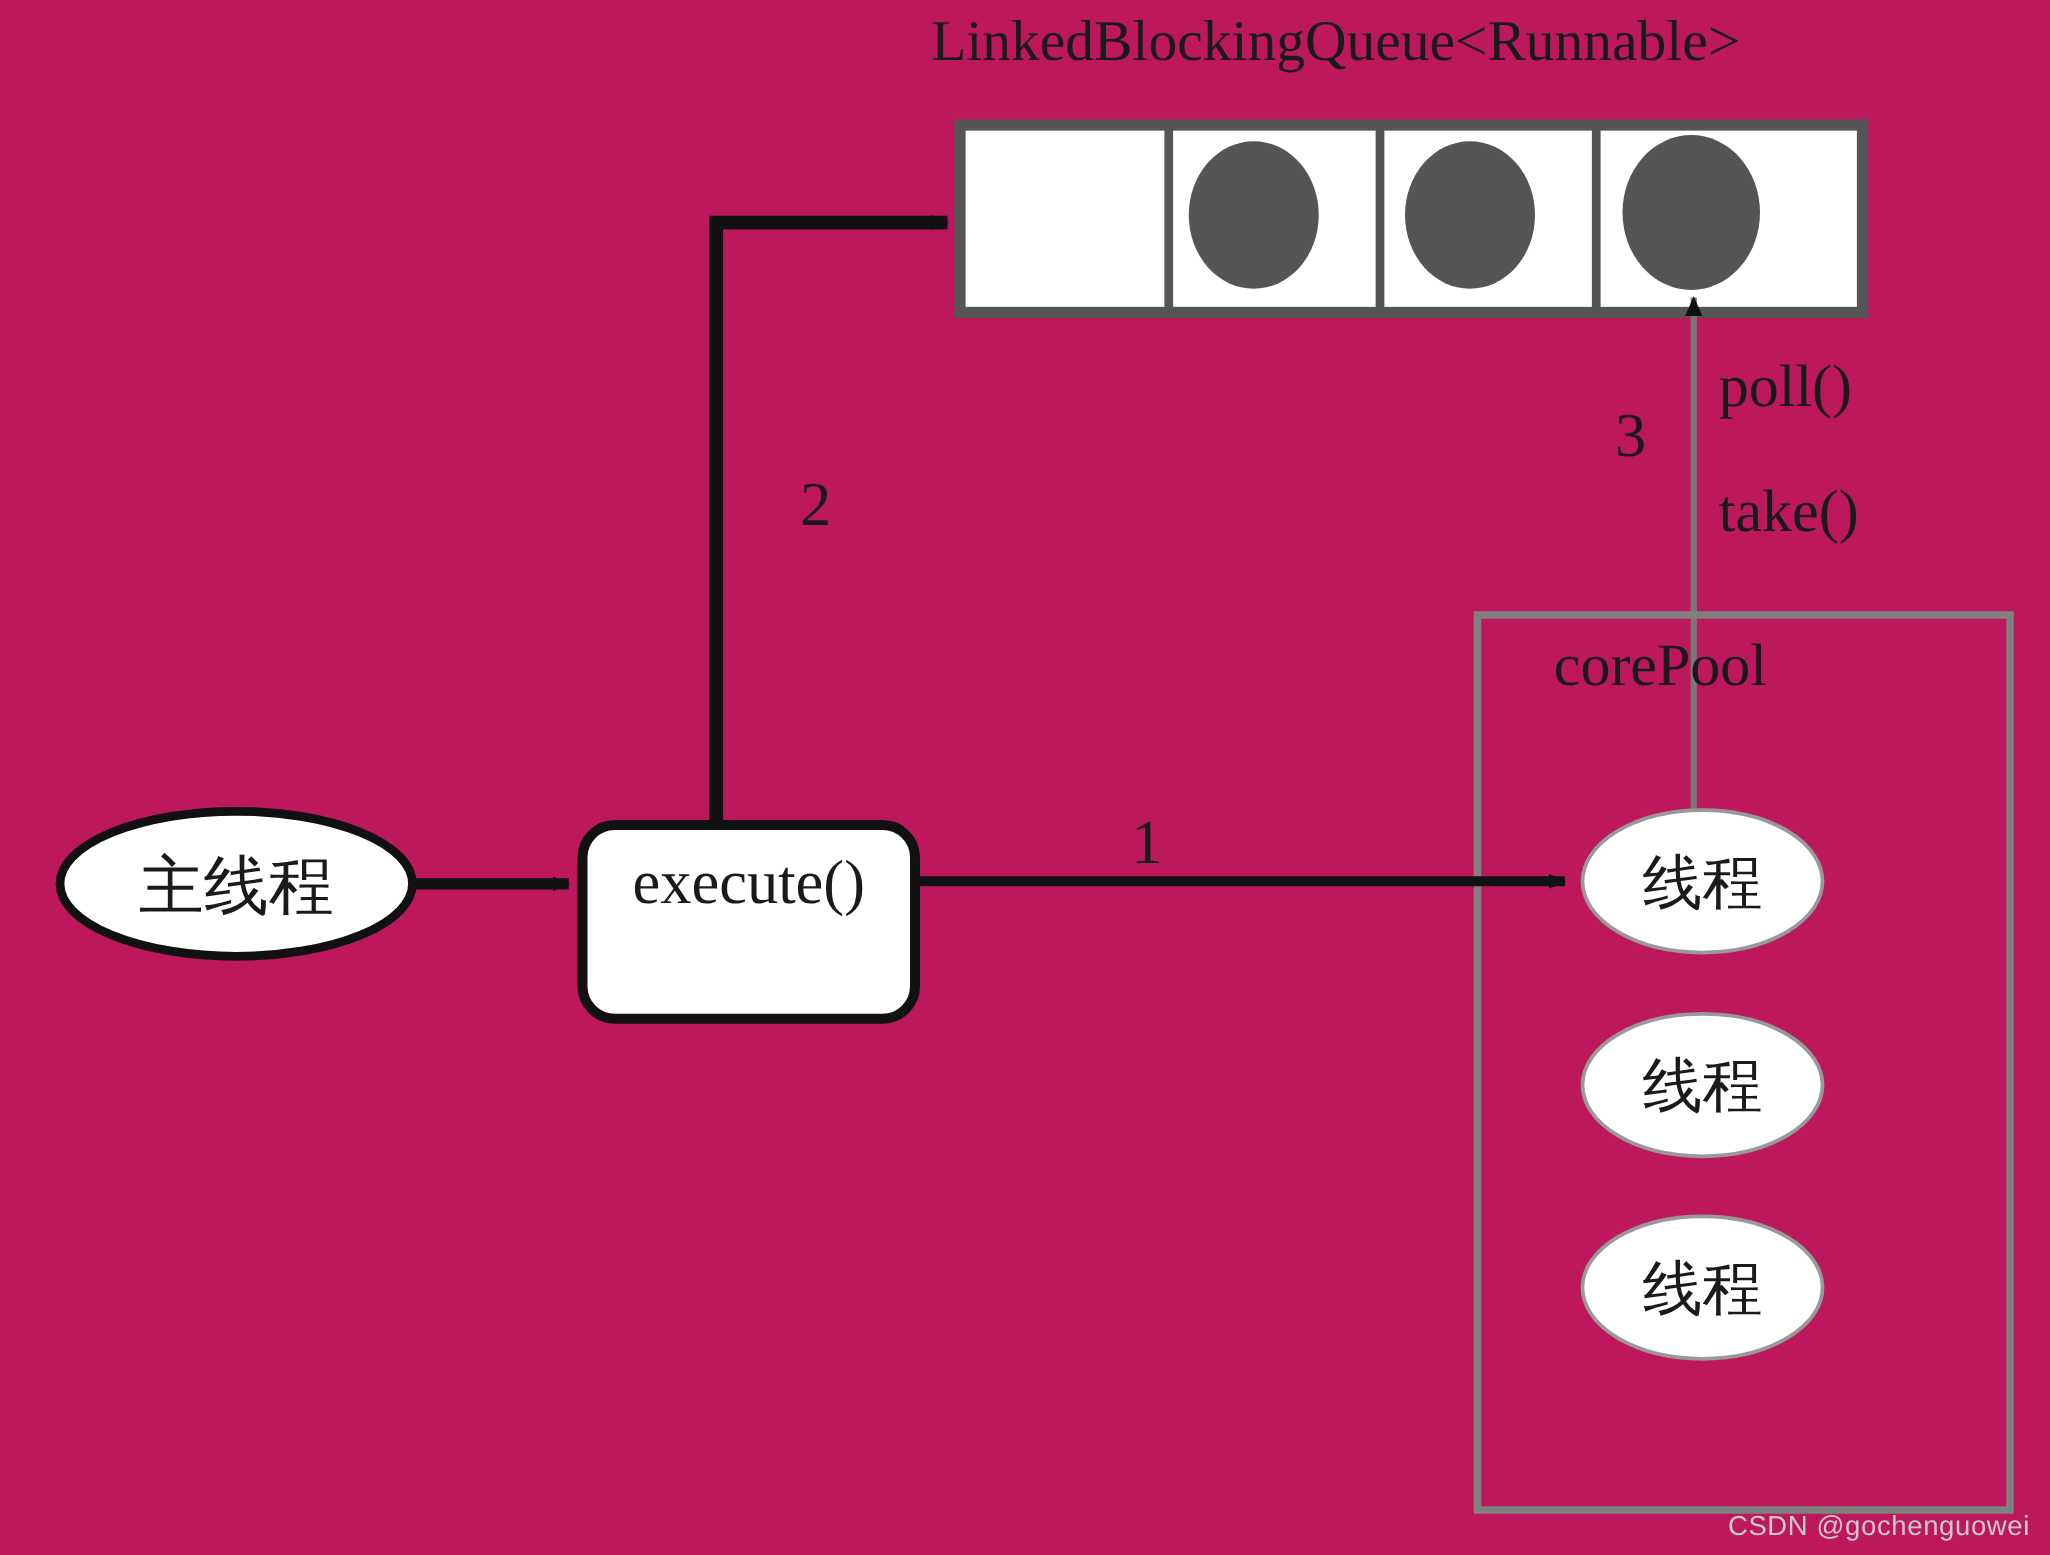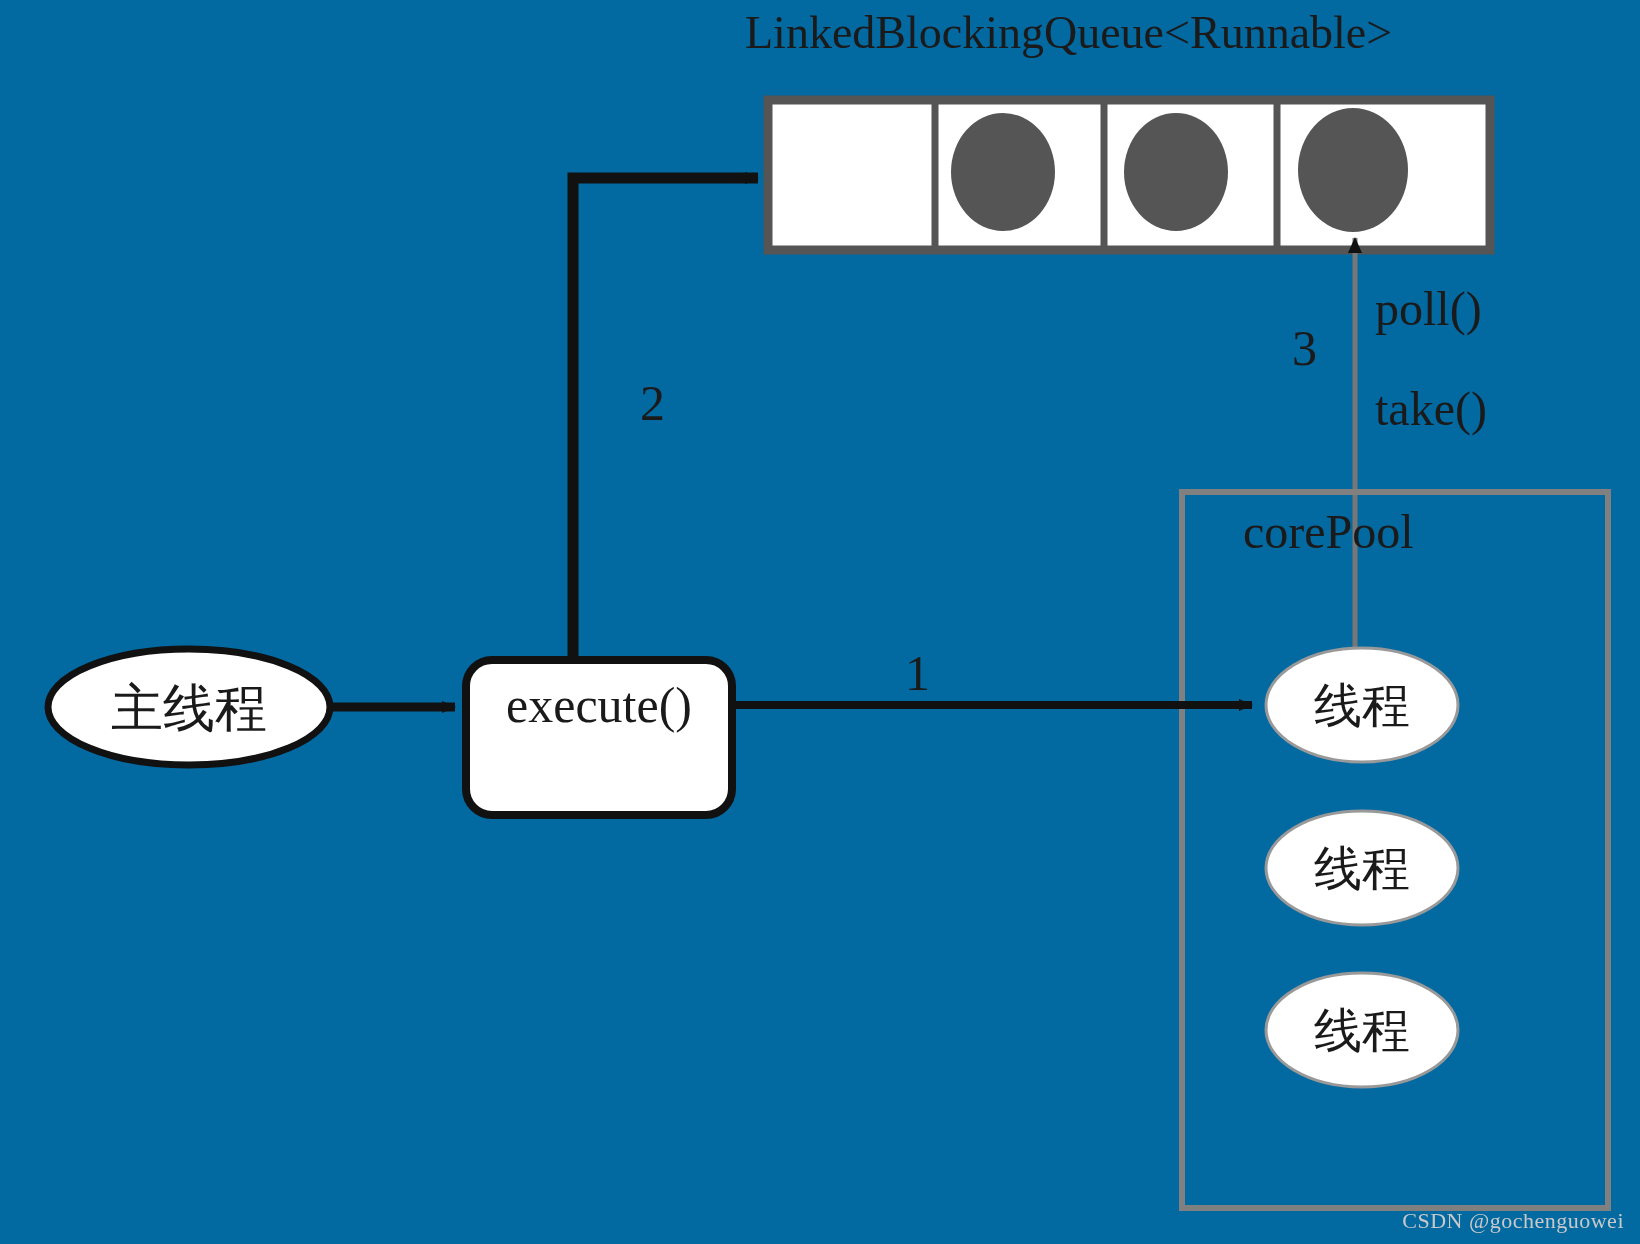--- a/index.html
+++ b/index.html
@@ -4,21 +4,21 @@
 <style>
   html, body {
     margin: 0;
     padding: 0;
     background: #ffffff;
   }
   #canvas {
     position: relative;
     width: 1640px;
     height: 1244px;
-    background: #0369a1;
+    background: #be185d;
     overflow: hidden;
     font-family: "Liberation Serif", "DejaVu Serif", serif;
   }
   svg.diagram {
     position: absolute;
     left: 0;
     top: 0;
     width: 1640px;
     height: 1244px;
   }
@@ -27,21 +27,21 @@
     fill: #1a1a1a;
   }
   .txt-cjk {
     font-family: "DejaVu Sans", "Liberation Sans", sans-serif;
     fill: #1a1a1a;
   }
   .watermark {
     position: absolute;
     right: 16px;
     bottom: 10px;
-    font-family: Liberation Serif, serif;
+    font-family: Liberation Sans, sans-serif;
     font-size: 22px;
     color: #c9c9c9;
     letter-spacing: 0.5px;
     white-space: nowrap;
   }
 </style>
 </head>
 <body>
 
 <div id="canvas">

